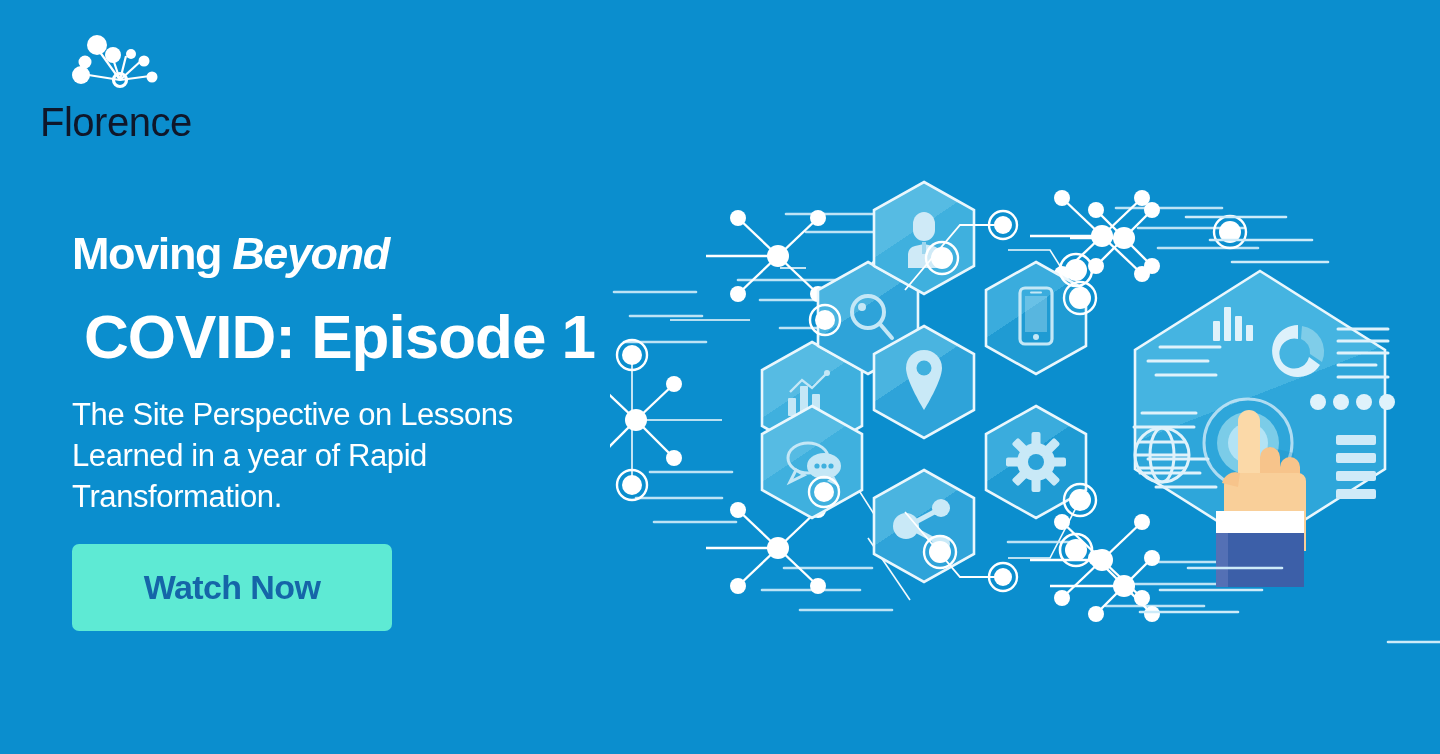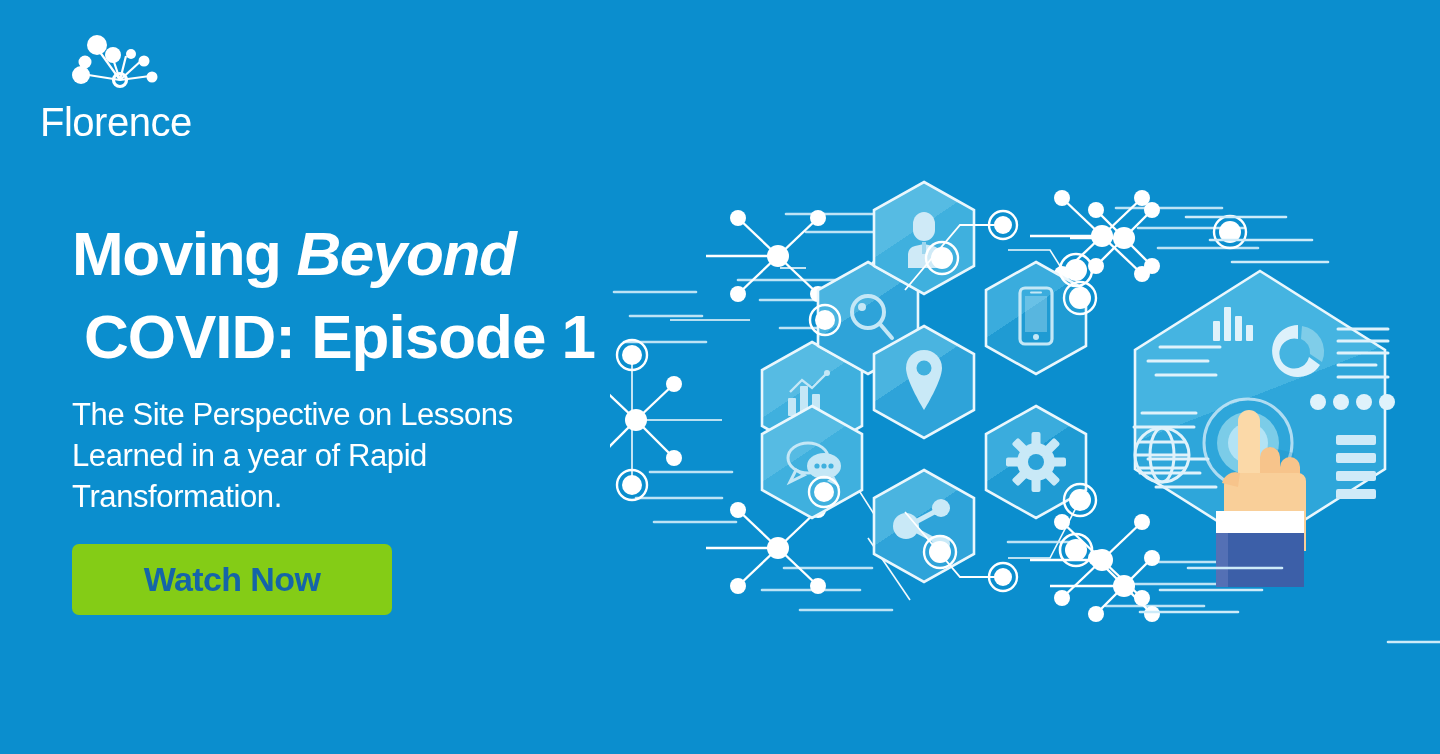--- a/index.html
+++ b/index.html
@@ -22,37 +22,37 @@
   .logo{
     position:absolute;left:40px;top:28px;
     width:230px;height:100px;
   }
   .logo-mark{
     position:absolute;left:24px;top:0;
     width:110px;height:62px;
   }
   .logo-word{
     position:absolute;left:0px;top:74px;
-    color:#ffffff;
+    color:#0f172a;
     font-size:40px;
     font-weight:400;
     letter-spacing:-0.5px;
     line-height:40px;
     white-space:nowrap;
   }
 
   
   .copy{
     position:absolute;left:72px;top:218px;
     width:600px;
   }
   .headline{
     margin:0;
     color:#ffffff;
-    font-size:62px;
+    font-size:45px;
     line-height:72px;
     font-weight:700;
     letter-spacing:-1.4px;
     white-space:nowrap;
   }
   .headline .em{
     font-style:italic;
     font-weight:700;
   }
   .headline-line2{
@@ -69,22 +69,22 @@
     color:#ffffff;
     font-size:31px;
     line-height:41px;
     font-weight:400;
     letter-spacing:-0.4px;
     max-width:500px;
   }
   .cta{
     position:absolute;left:72px;top:544px;
     display:inline-flex;align-items:center;justify-content:center;
-    width:320px;height:71px;
-    background:#84cc16;
+    width:320px;height:87px;
+    background:#5eead4;
     border:none;border-radius:7px;
     color:#1565a8;
     font-family:"Liberation Sans","DejaVu Sans",sans-serif;
     font-size:34px;
     font-weight:700;
     letter-spacing:-0.6px;
     cursor:pointer;
     padding:0;
   }
 

